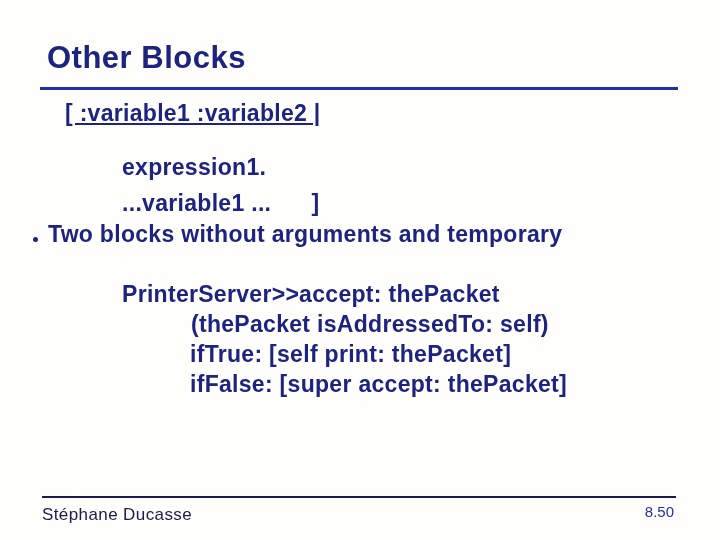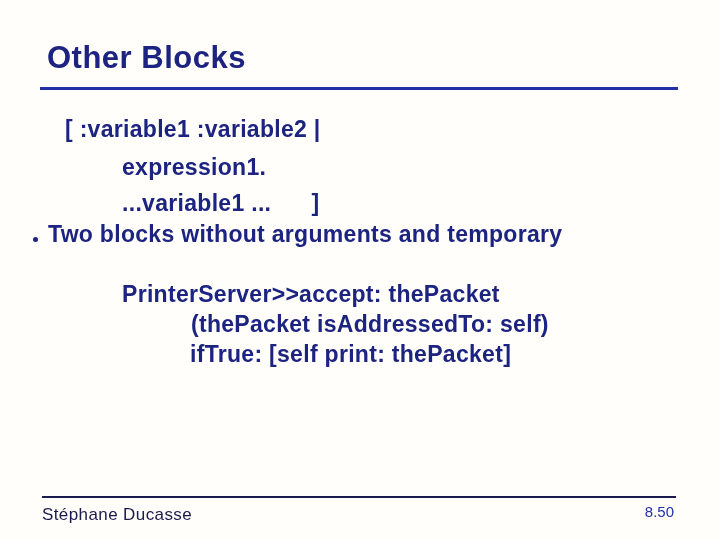--- a/index.html
+++ b/index.html
@@ -77,28 +77,29 @@
   }
 </style>
 </head>
 <body>
 
 <div class="slide" style="--bg: #fffefa; --ink: #1c2380; --rule: #2130a6;">
 
   <div class="slide-title">Other Blocks</div>
   <div class="title-rule"></div>
 
-  <div class="line" style="left:65px;  top:115px;">[ :variable1 :variable2 |</div>
+  <div class="line" style="left:65px;  top:99px;text-decoration:underline;">[ :variable1 :variable2 |</div>
   <div class="line" style="left:122px; top:153px;">expression1.</div>
   <div class="line" style="left:122px; top:189px;">...variable1 ...      ]</div>
 
   <span class="bullet-dot"></span>
   <div class="line" style="left:48px; top:220px;">Two blocks without arguments and temporary</div>
 
   <div class="line" style="left:122px; top:280px;">PrinterServer&gt;&gt;accept: thePacket</div>
   <div class="line" style="left:191px; top:310px;">(thePacket isAddressedTo: self)</div>
   <div class="line" style="left:190px; top:340px;">ifTrue: [self print: thePacket]</div>
+  <div class="line" style="left:190px; top:370px;">ifFalse: [super accept: thePacket]</div>
 
   <div class="footer-rule"></div>
   <div class="footer-author">Stéphane Ducasse</div>
   <div class="footer-page">8.50</div>
 
 </div>
 
 </body></html>

